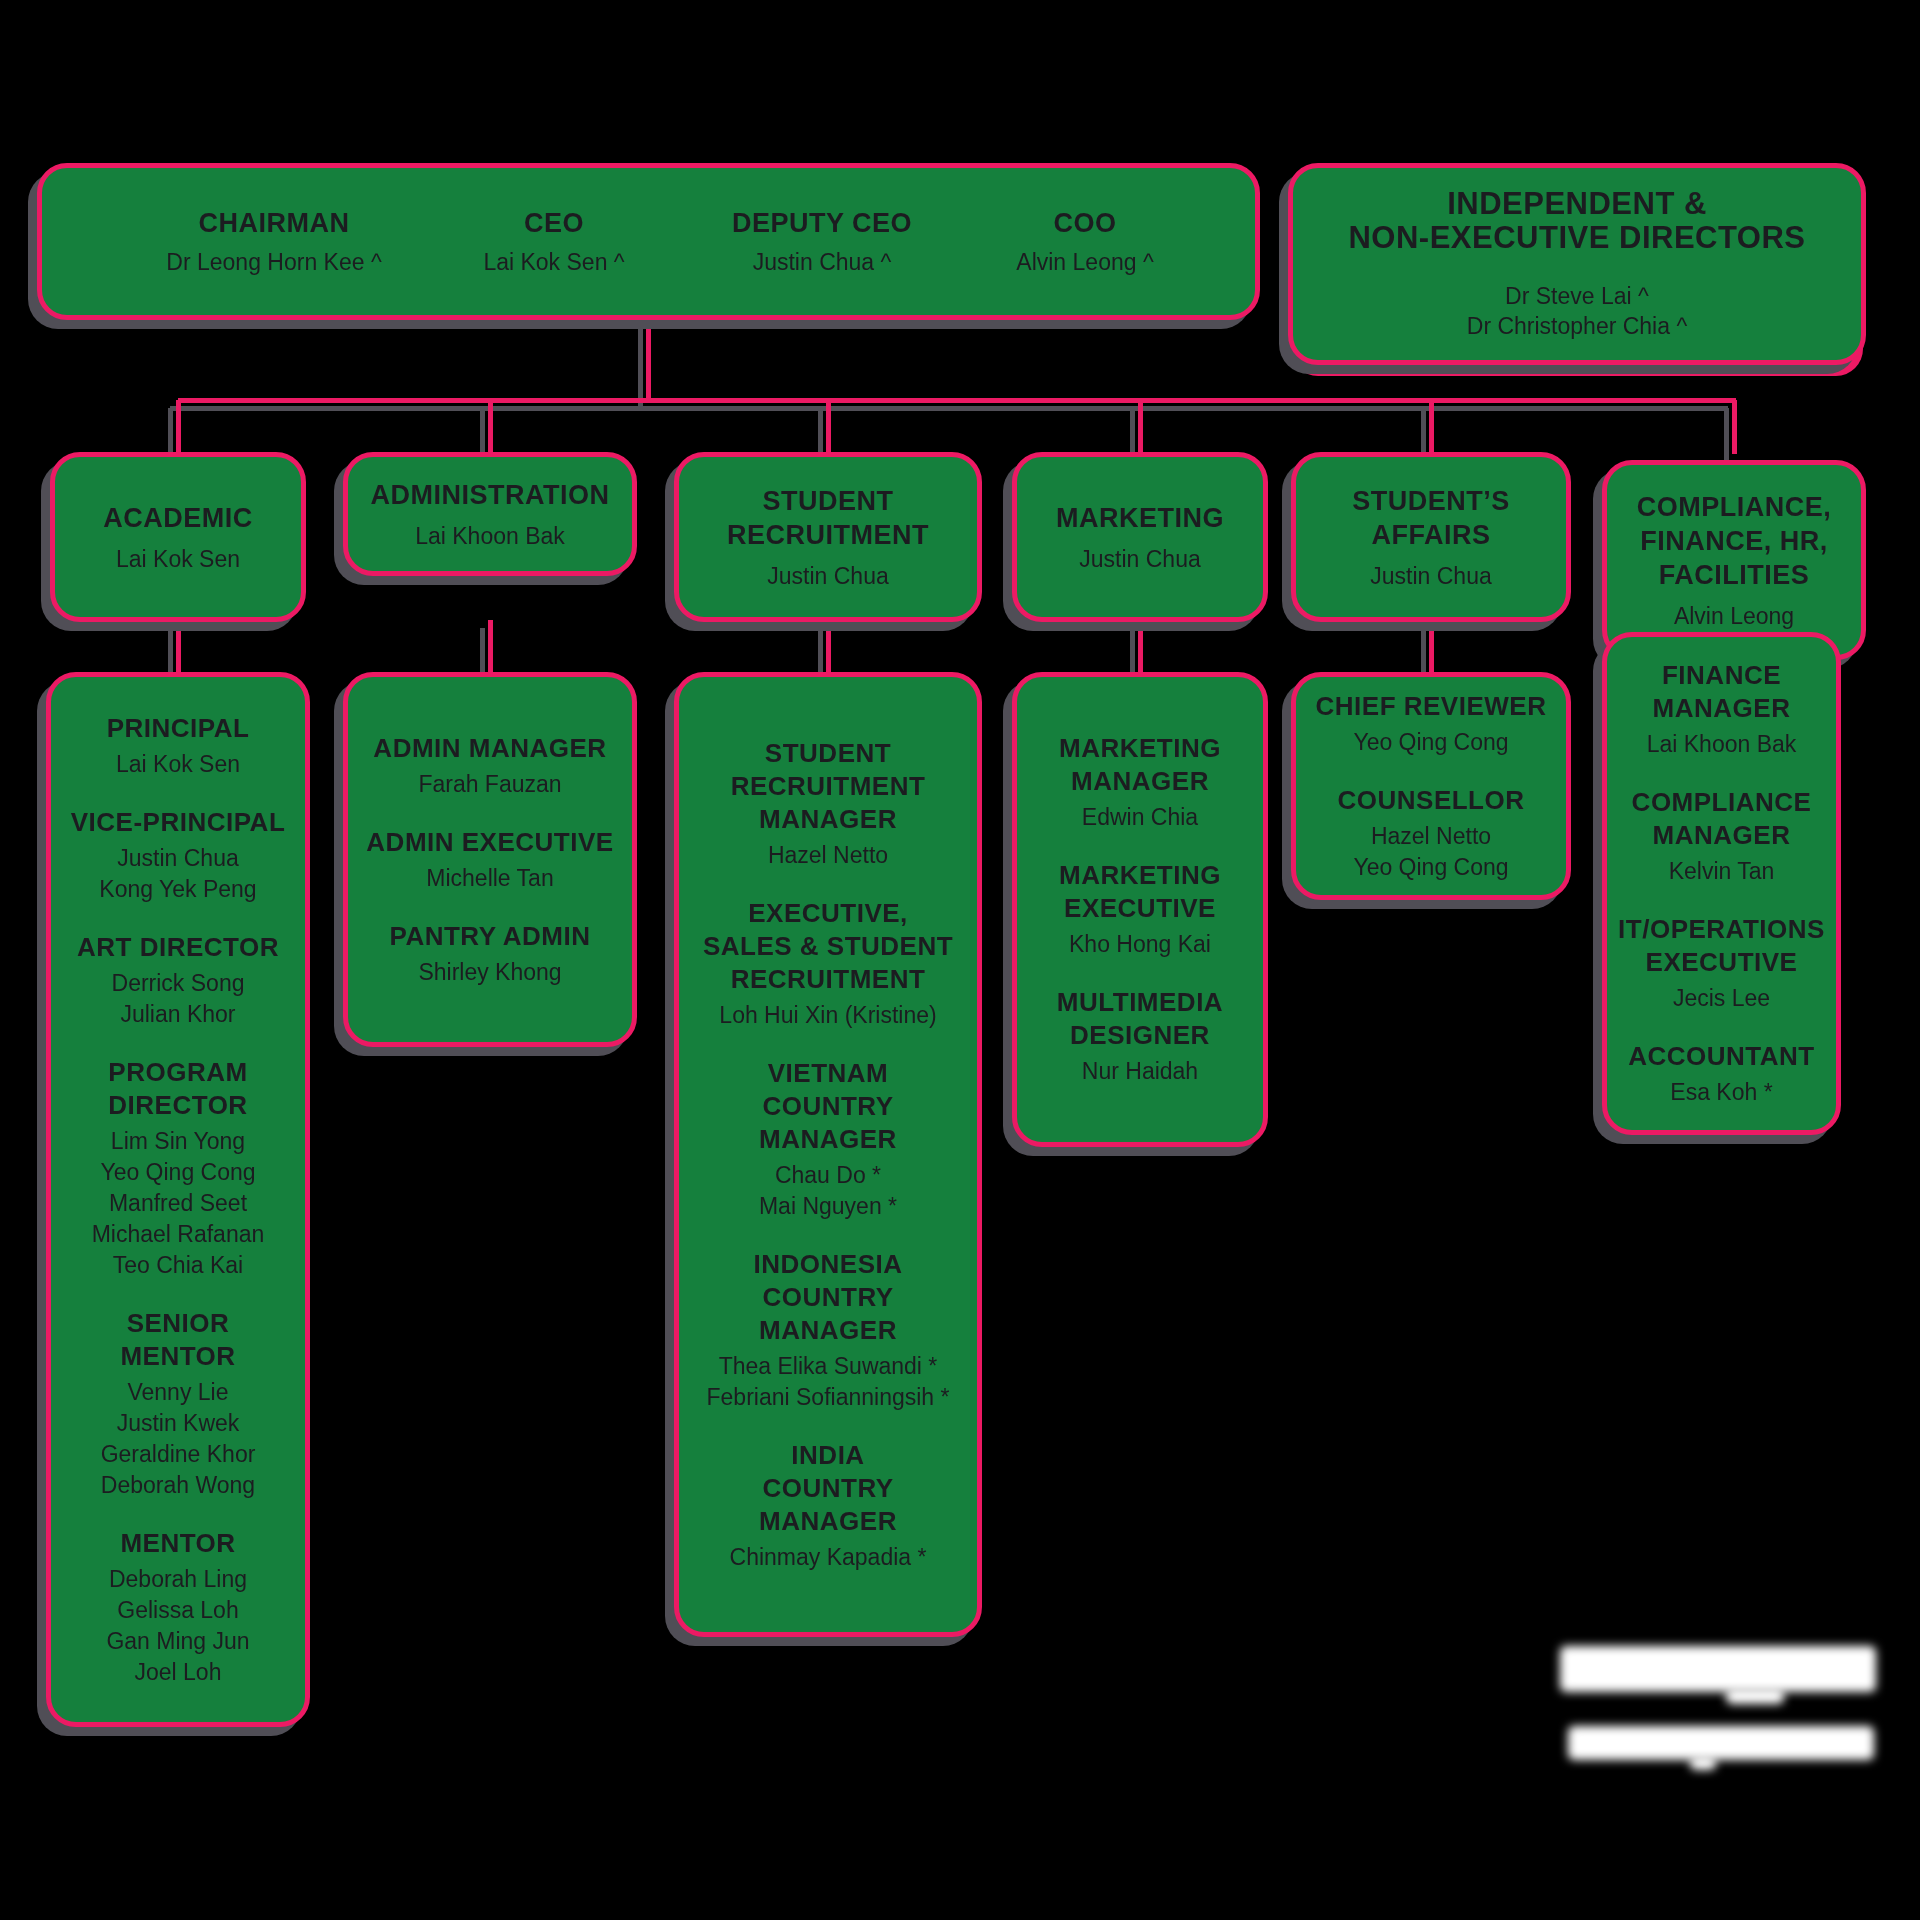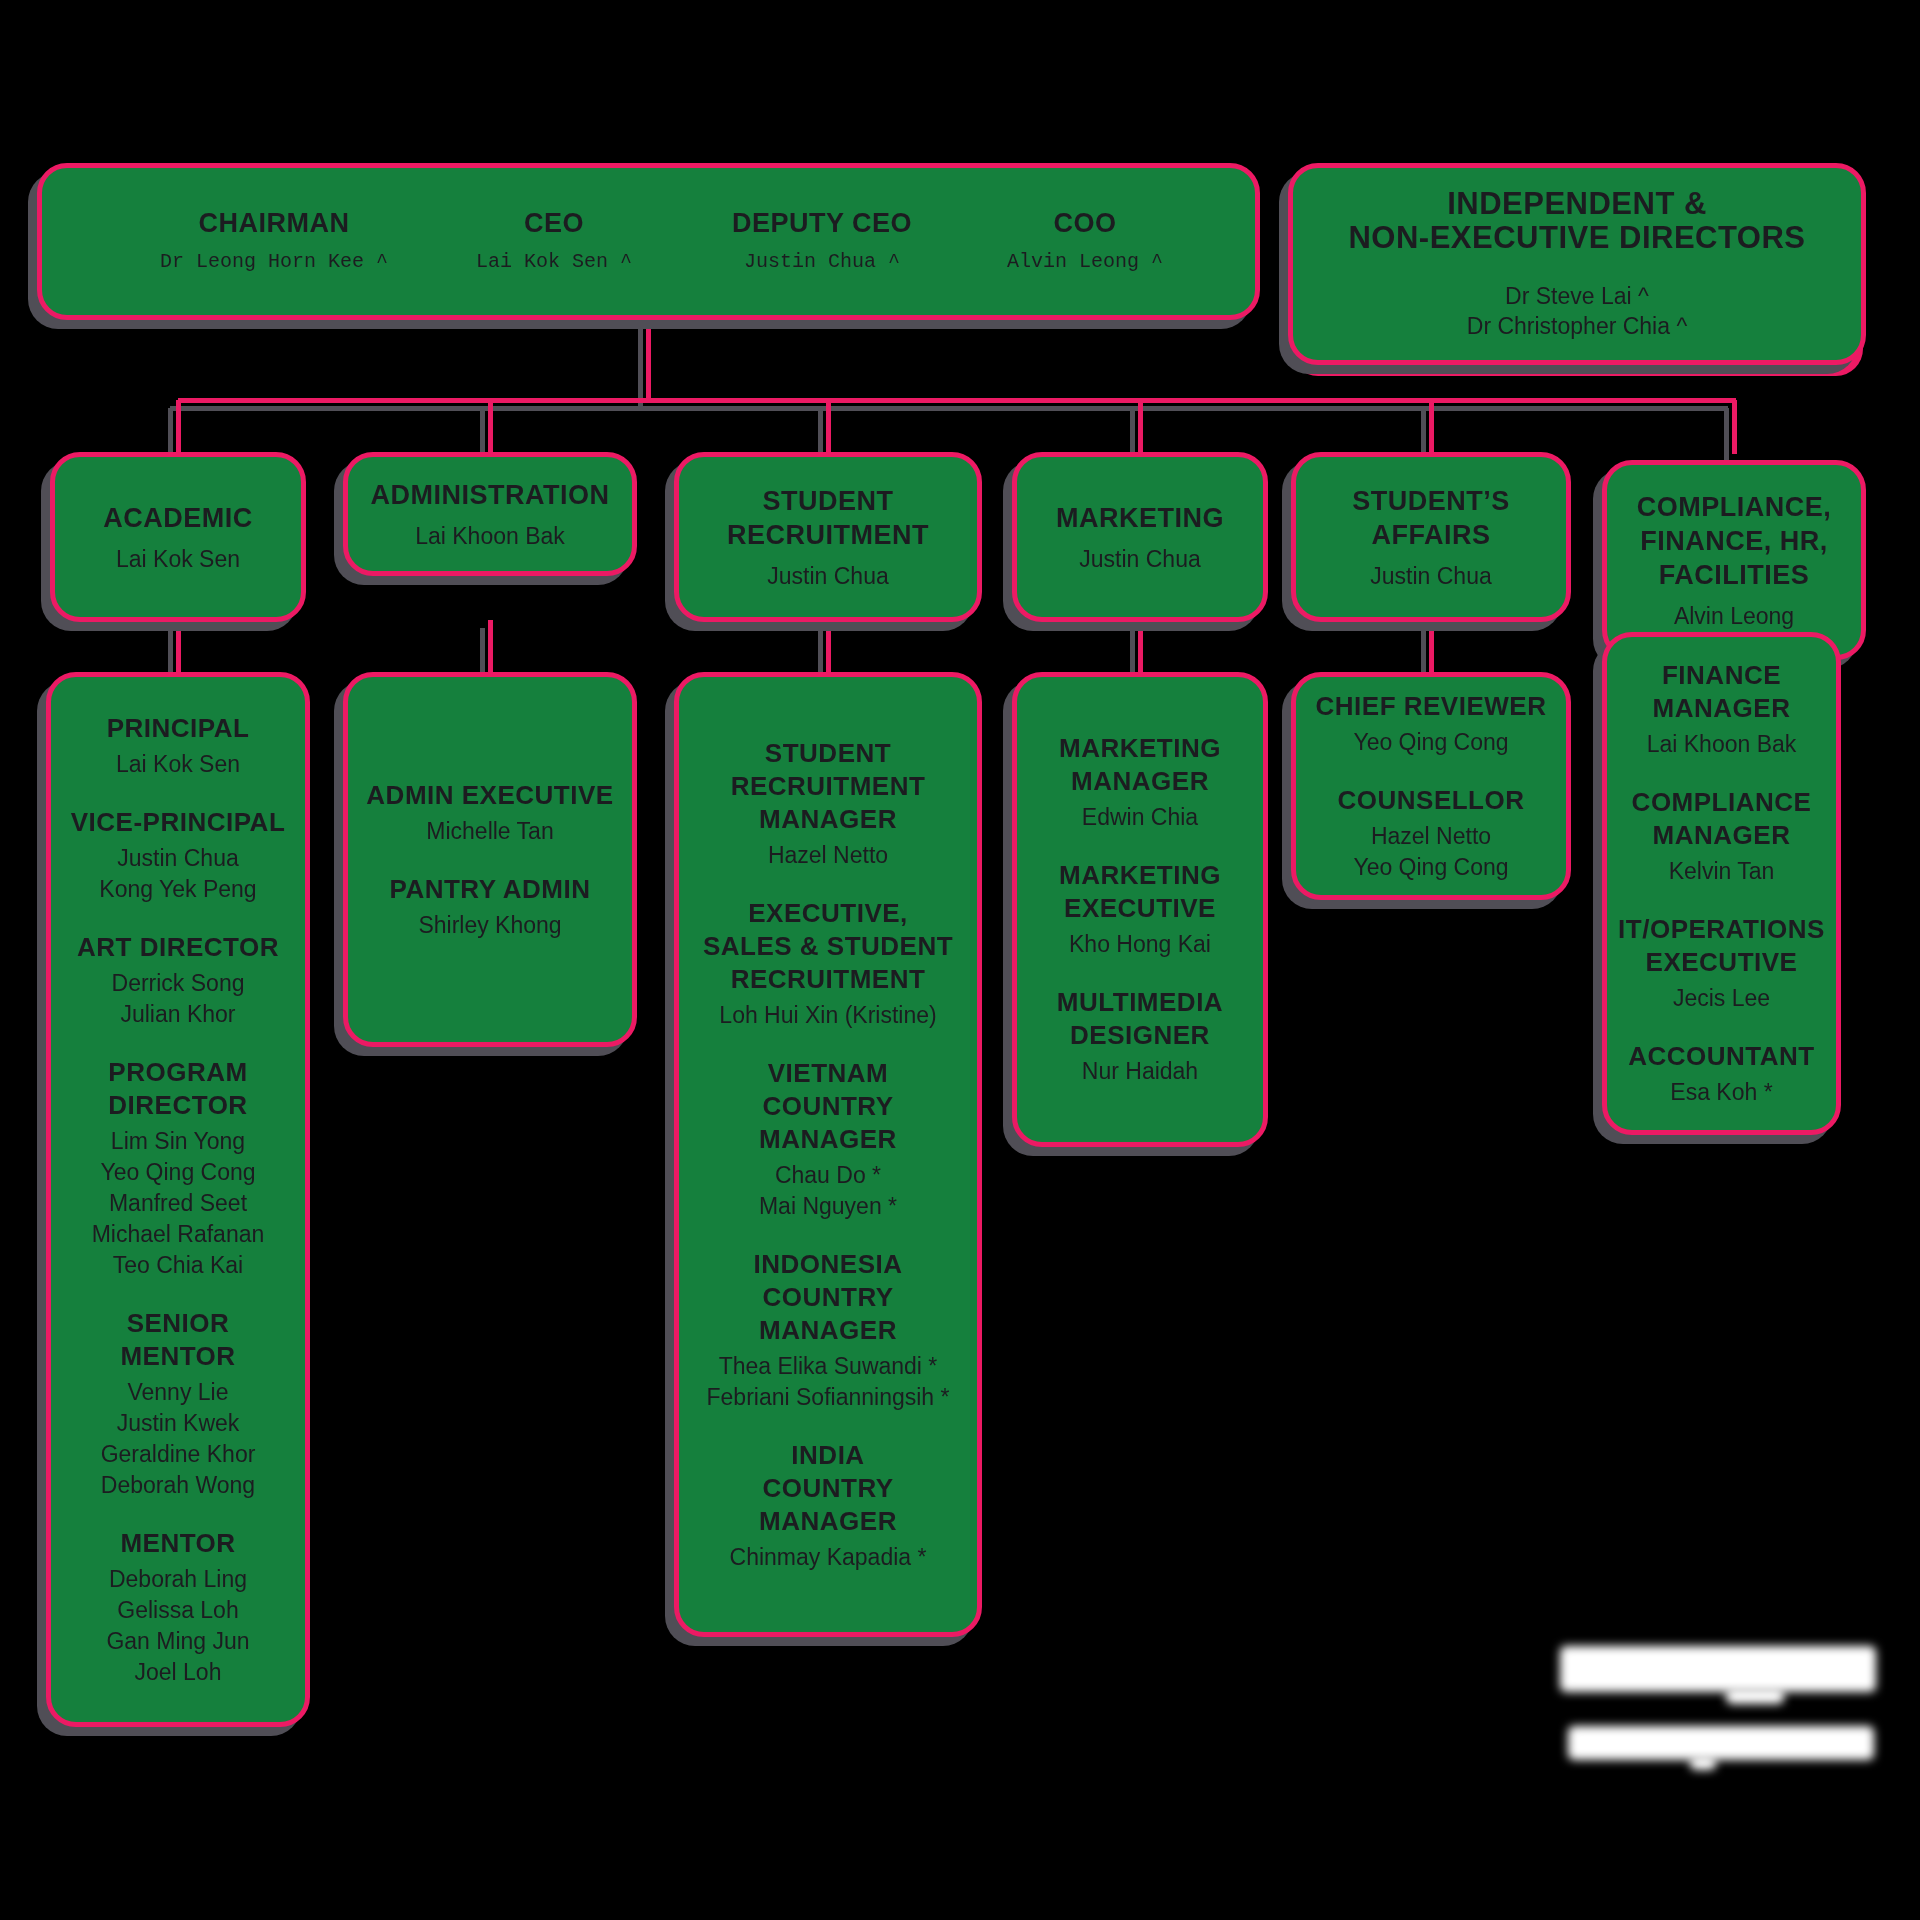--- a/index.html
+++ b/index.html
@@ -16,21 +16,21 @@
     text-align:center;
   }
   .box.ind{box-shadow:-9px 9px 0 #504e56, 0 14px 0 -3px #ec1a64;}
   
   .cline{position:absolute;background:#ec1a64;box-shadow:-8px 8px 0 #504e56;}
   .cline.v{width:5px;}
   .cline.h{height:5px;}
   
   .exec-col{position:absolute;top:50%;transform:translate(-50%,-50%);white-space:nowrap;text-align:center;}
   .exec-col .t{font-weight:700;font-size:27px;line-height:32px;letter-spacing:.5px;}
-  .exec-col .n{font-size:20px;line-height:30px;margin-top:8px;font-family:Liberation Mono, monospace;}
+  .exec-col .n{font-size:23px;line-height:30px;margin-top:8px;}
   .ind-title div{font-weight:700;font-size:31px;line-height:34px;letter-spacing:.5px;}
   .ind-names{margin-top:26px;}
   .ind-names div{font-size:23px;line-height:30px;}
   .dept-title div{font-weight:700;font-size:27px;line-height:34px;letter-spacing:.5px;}
   .dept-head{font-size:23px;line-height:30px;margin-top:9px;}
   .detail{gap:26px;padding:10px 10px;}
   .role{display:block;}
   .role .rt div{font-weight:700;font-size:26px;line-height:33px;letter-spacing:.5px;}
   .role .rn div{font-size:23px;line-height:31px;}
   .role .rn{margin-top:4px;}
@@ -191,20 +191,28 @@
           <div class="">Deborah Ling</div>
           <div class="">Gelissa Loh</div>
           <div class="">Gan Ming Jun</div>
           <div class="">Joel Loh</div>
         </div>
       </div>
     </section>
   <section class="box detail" id="detail-1" style="left:343px;top:672px;width:294px;height:375px">
       <div class="role">
         <div class="rt">
+          <div class="">ADMIN MANAGER</div>
+        </div>
+        <div class="rn">
+          <div class="">Farah Fauzan</div>
+        </div>
+      </div>
+      <div class="role">
+        <div class="rt">
           <div class="">ADMIN EXECUTIVE</div>
         </div>
         <div class="rn">
           <div class="">Michelle Tan</div>
         </div>
       </div>
       <div class="role">
         <div class="rt">
           <div class="">PANTRY ADMIN</div>
         </div>

